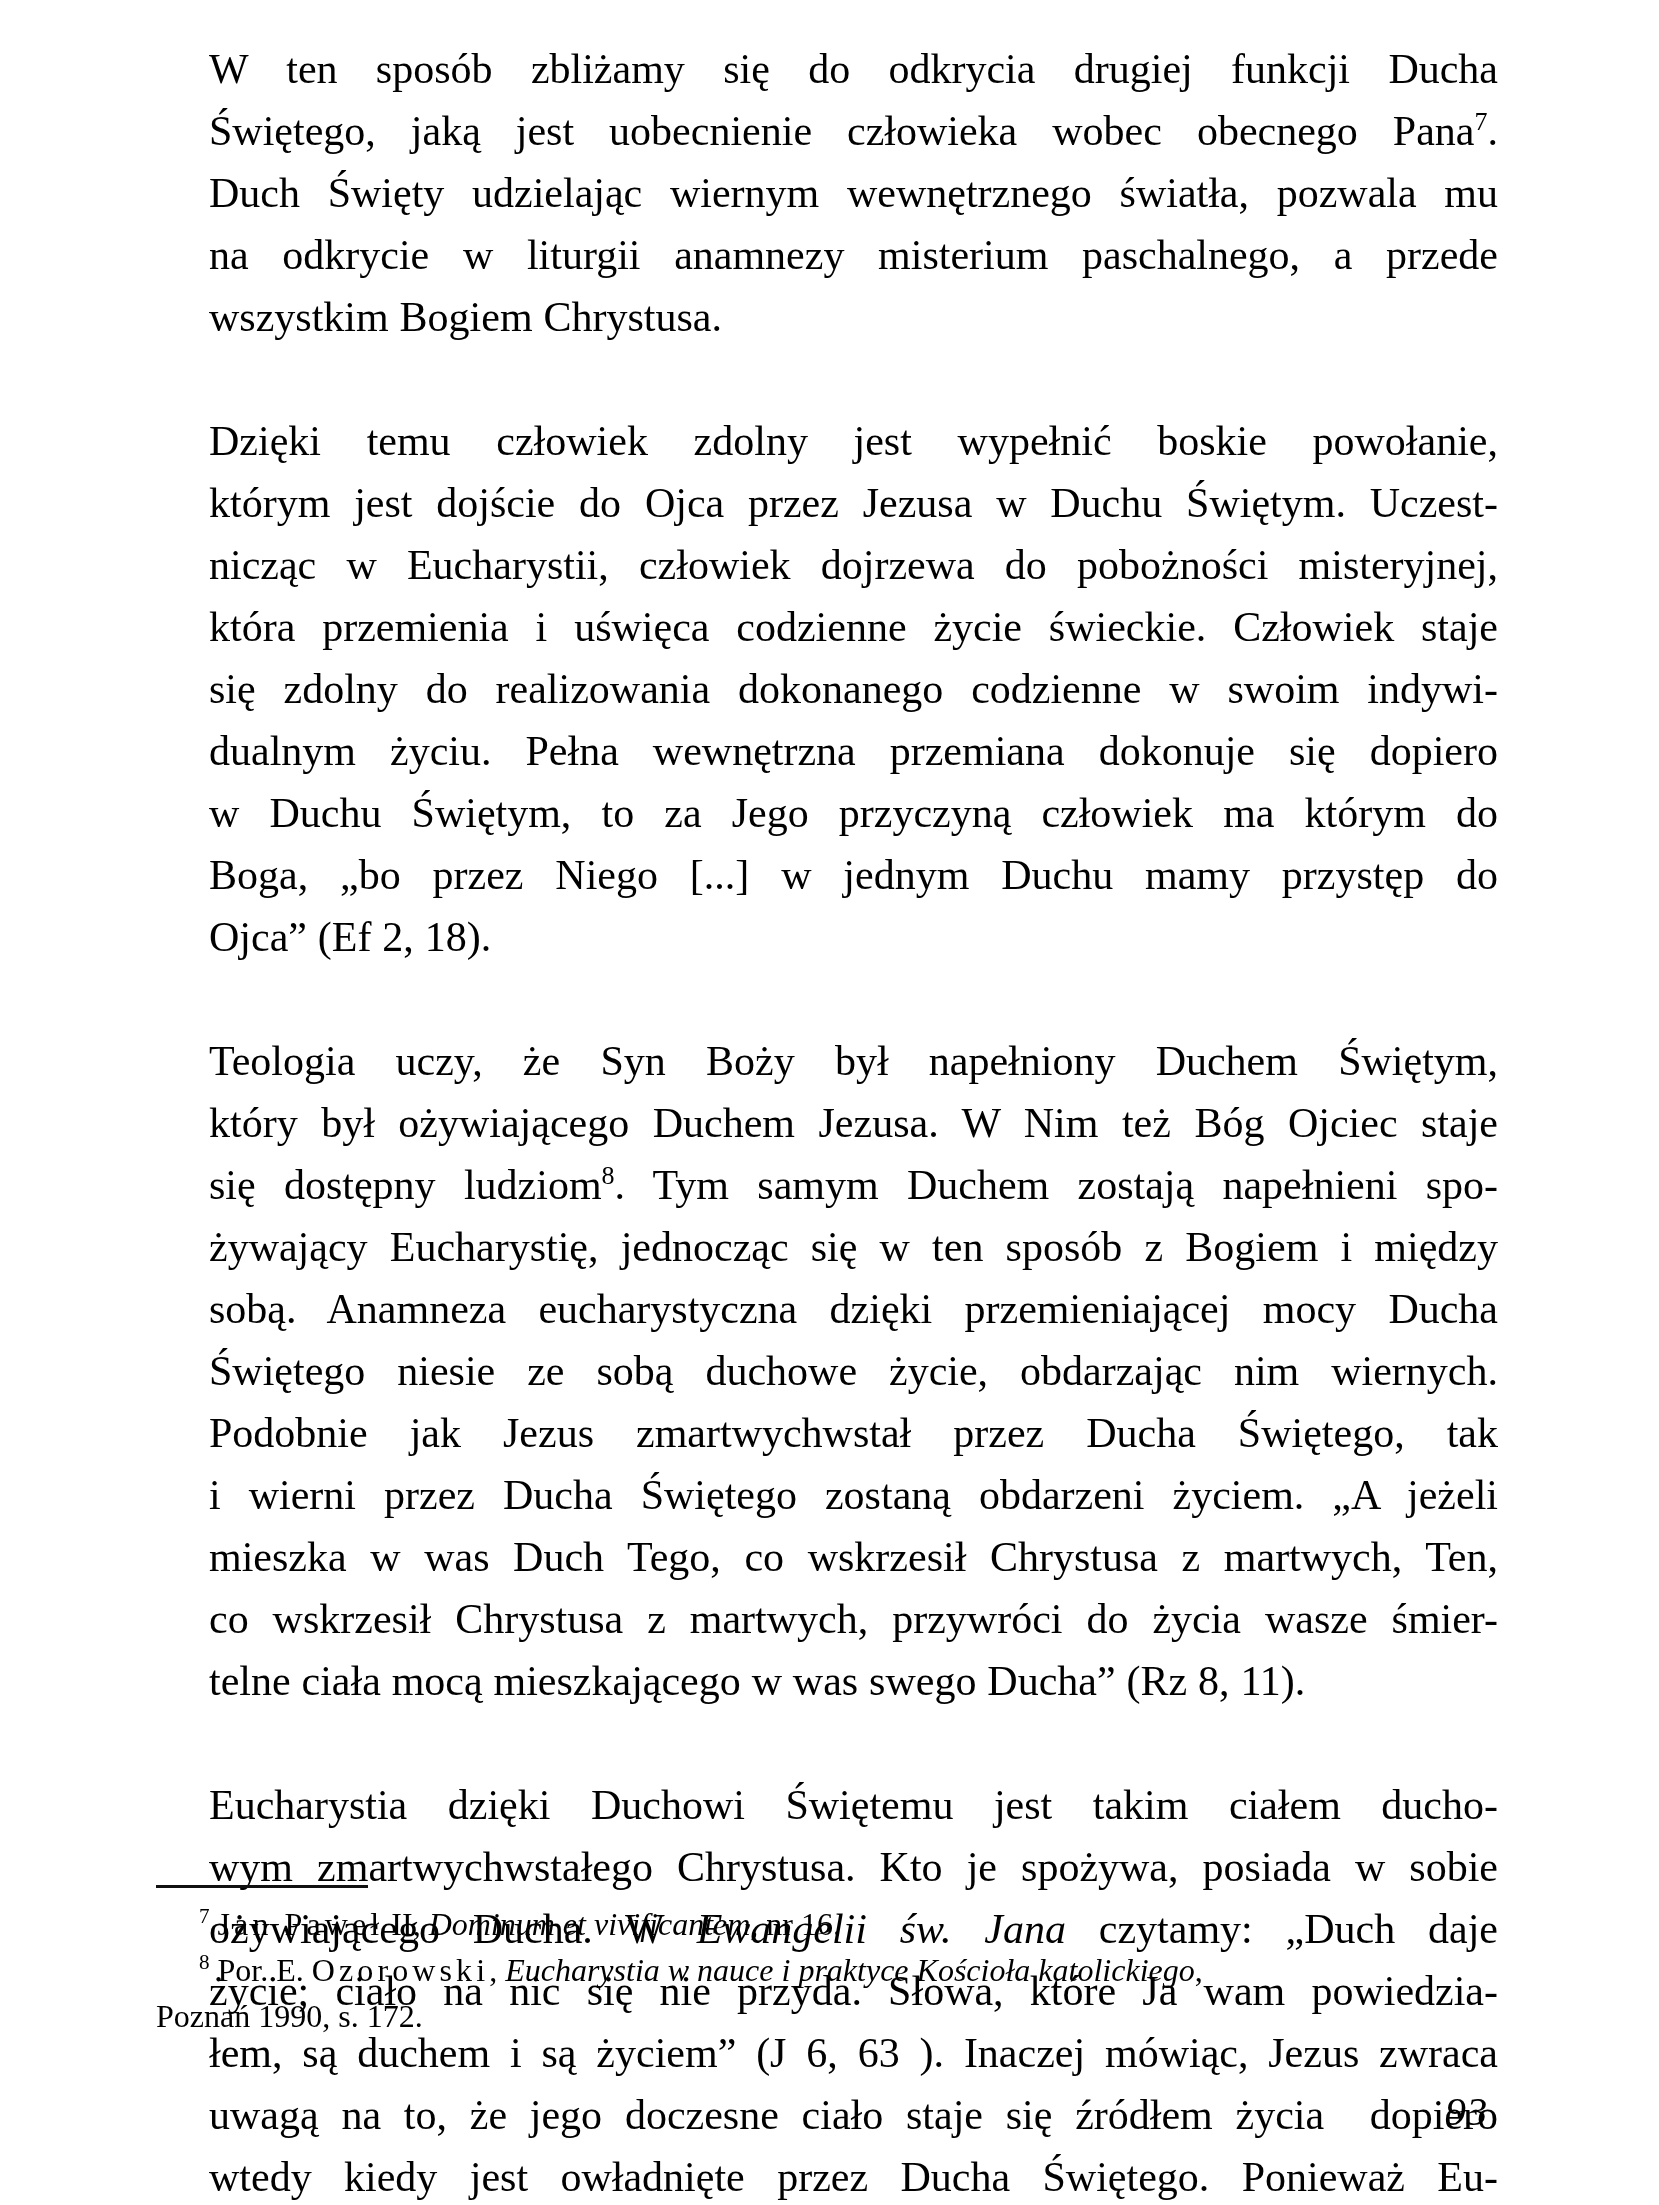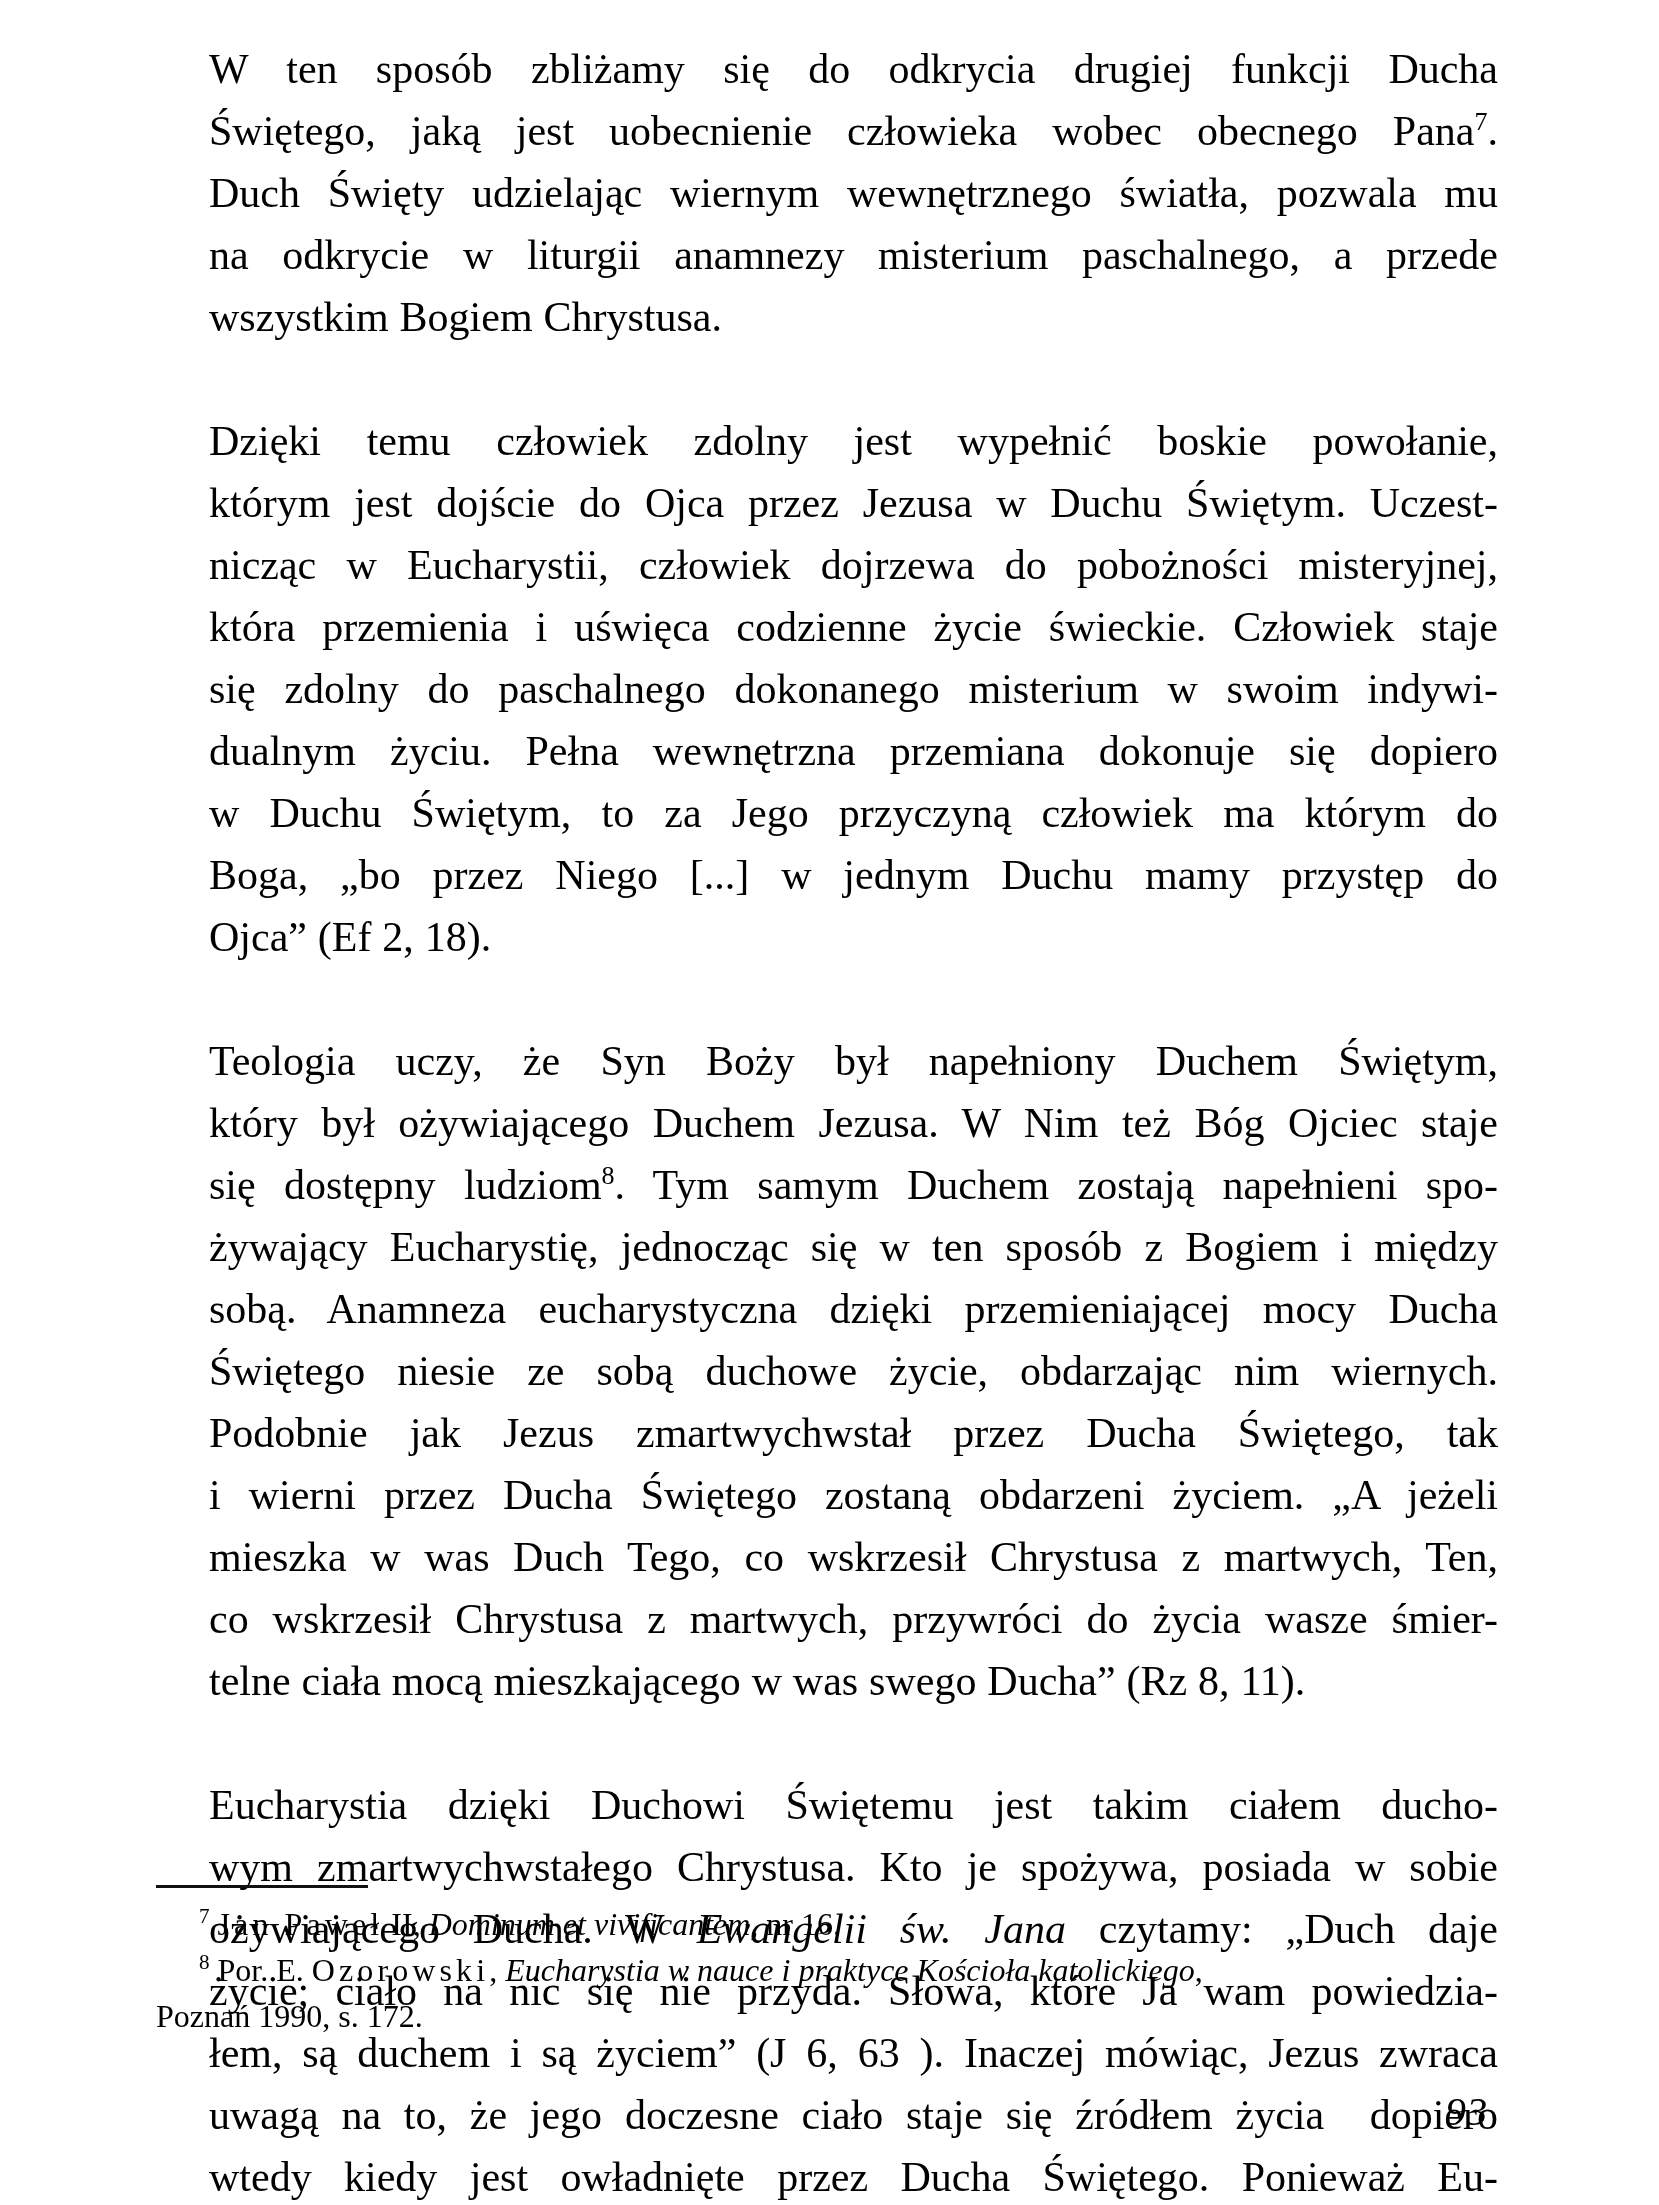--- a/index.html
+++ b/index.html
@@ -119,21 +119,21 @@
       <span class="line">Duch Święty udzielając wiernym wewnętrznego światła, pozwala mu</span>
       <span class="line">na odkrycie w liturgii anamnezy misterium paschalnego, a przede</span>
       <span class="line final">wszystkim Bogiem Chrystusa.</span>
     </div>
 
     <div class="para lines">
       <span class="line indent">Dzięki temu człowiek zdolny jest wypełnić boskie powołanie,</span>
       <span class="line">którym jest dojście do Ojca przez Jezusa w Duchu Świętym. Uczest-</span>
       <span class="line">nicząc w Eucharystii, człowiek dojrzewa do pobożności misteryjnej,</span>
       <span class="line">która przemienia i uświęca codzienne życie świeckie. Człowiek staje</span>
-      <span class="line">się zdolny do paschalnego dokonanego misterium w swoim indywi-</span>
+      <span class="line">się zdolny do realizowania dokonanego codzienne w swoim indywi-</span>
       <span class="line">dualnym życiu. Pełna wewnętrzna przemiana dokonuje się dopiero</span>
       <span class="line">w Duchu Świętym, to za Jego przyczyną człowiek ma którym do</span>
       <span class="line">Boga, „bo przez Niego [...] w jednym Duchu mamy przystęp do</span>
       <span class="line final">Ojca” (Ef 2, 18).</span>
     </div>
 
     <div class="para lines">
       <span class="line indent">Teologia uczy, że Syn Boży był napełniony Duchem Świętym,</span>
       <span class="line">który był ożywiającego Duchem Jezusa. W Nim też Bóg Ojciec staje</span>
       <span class="line"><span>się dostępny ludziom</span><sup class="fn">8</sup><span>. Tym samym Duchem zostają napełnieni spo-</span></span>

